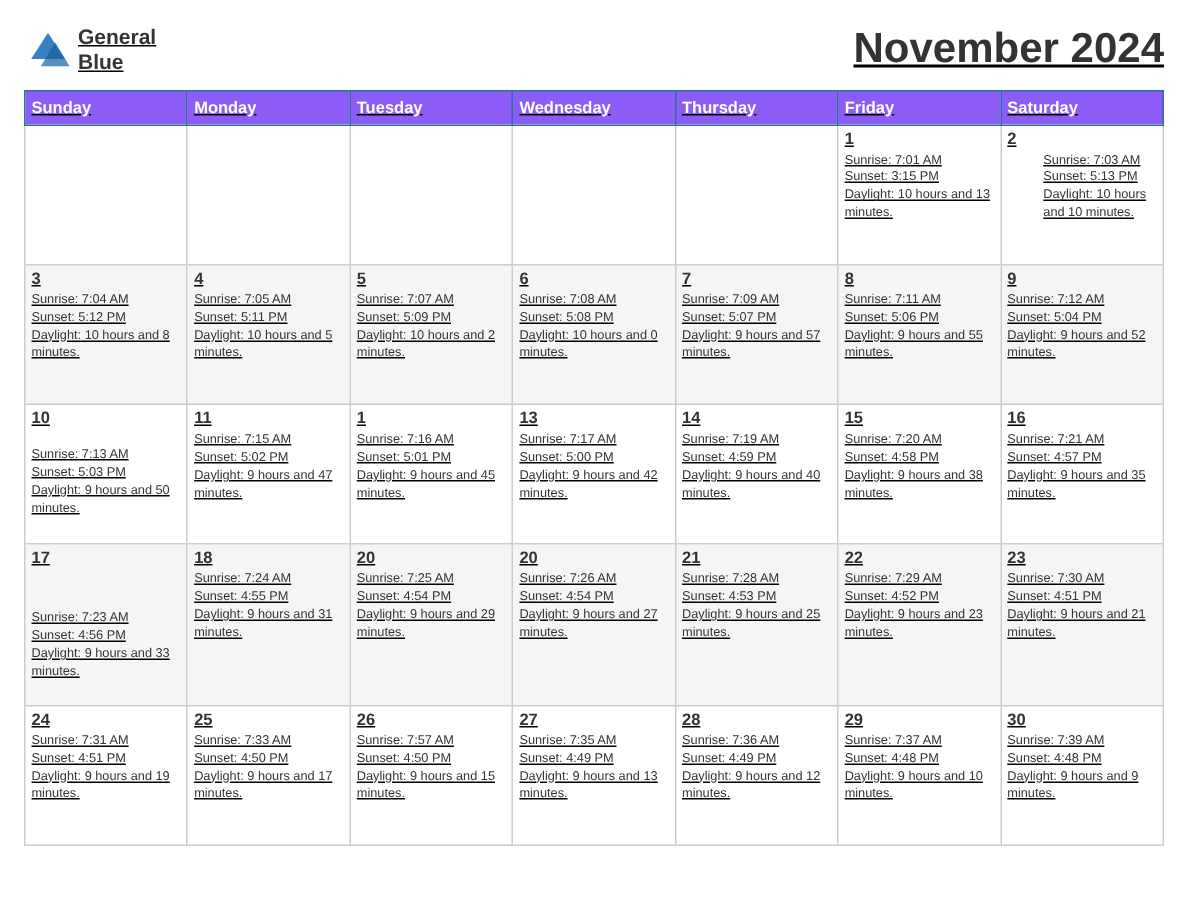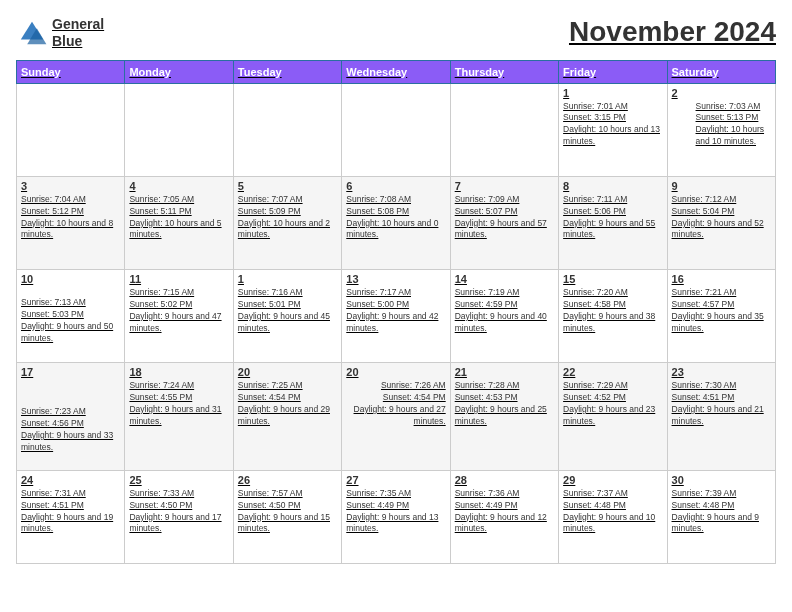--- a/index.html
+++ b/index.html
@@ -251,21 +251,21 @@
 Daylight: 9 hours and 31 minutes.</div>
           </td>
           <td>
             <span class="day-num">20</span>
             <div class="day-info" style="white-space: pre-line;">Sunrise: 7:25 AM
 Sunset: 4:54 PM
 Daylight: 9 hours and 29 minutes.</div>
           </td>
           <td>
             <span class="day-num">20</span>
-            <div class="day-info" style="white-space: pre-line; text-align: right;">Sunrise: 7:26 AM
+            <div class="day-info" style="white-space: pre-line;">Sunrise: 7:26 AM
 Sunset: 4:54 PM
 Daylight: 9 hours and 27 minutes.</div>
           </td>
           <td>
             <span class="day-num">21</span>
             <div class="day-info" style="white-space: pre-line;">Sunrise: 7:28 AM
 Sunset: 4:53 PM
 Daylight: 9 hours and 25 minutes.</div>
           </td>
           <td>

